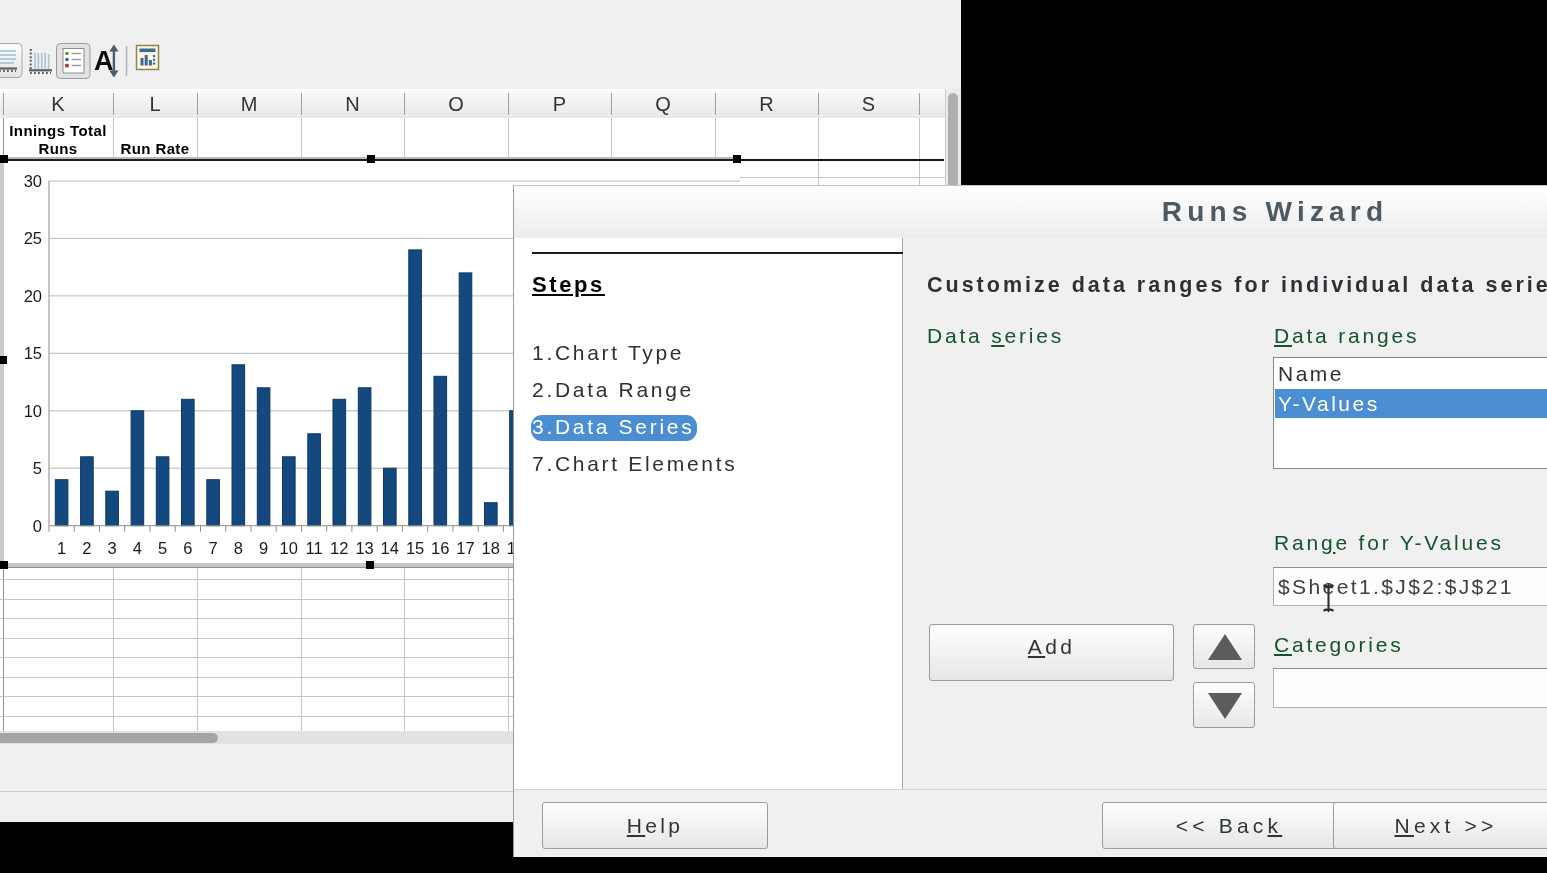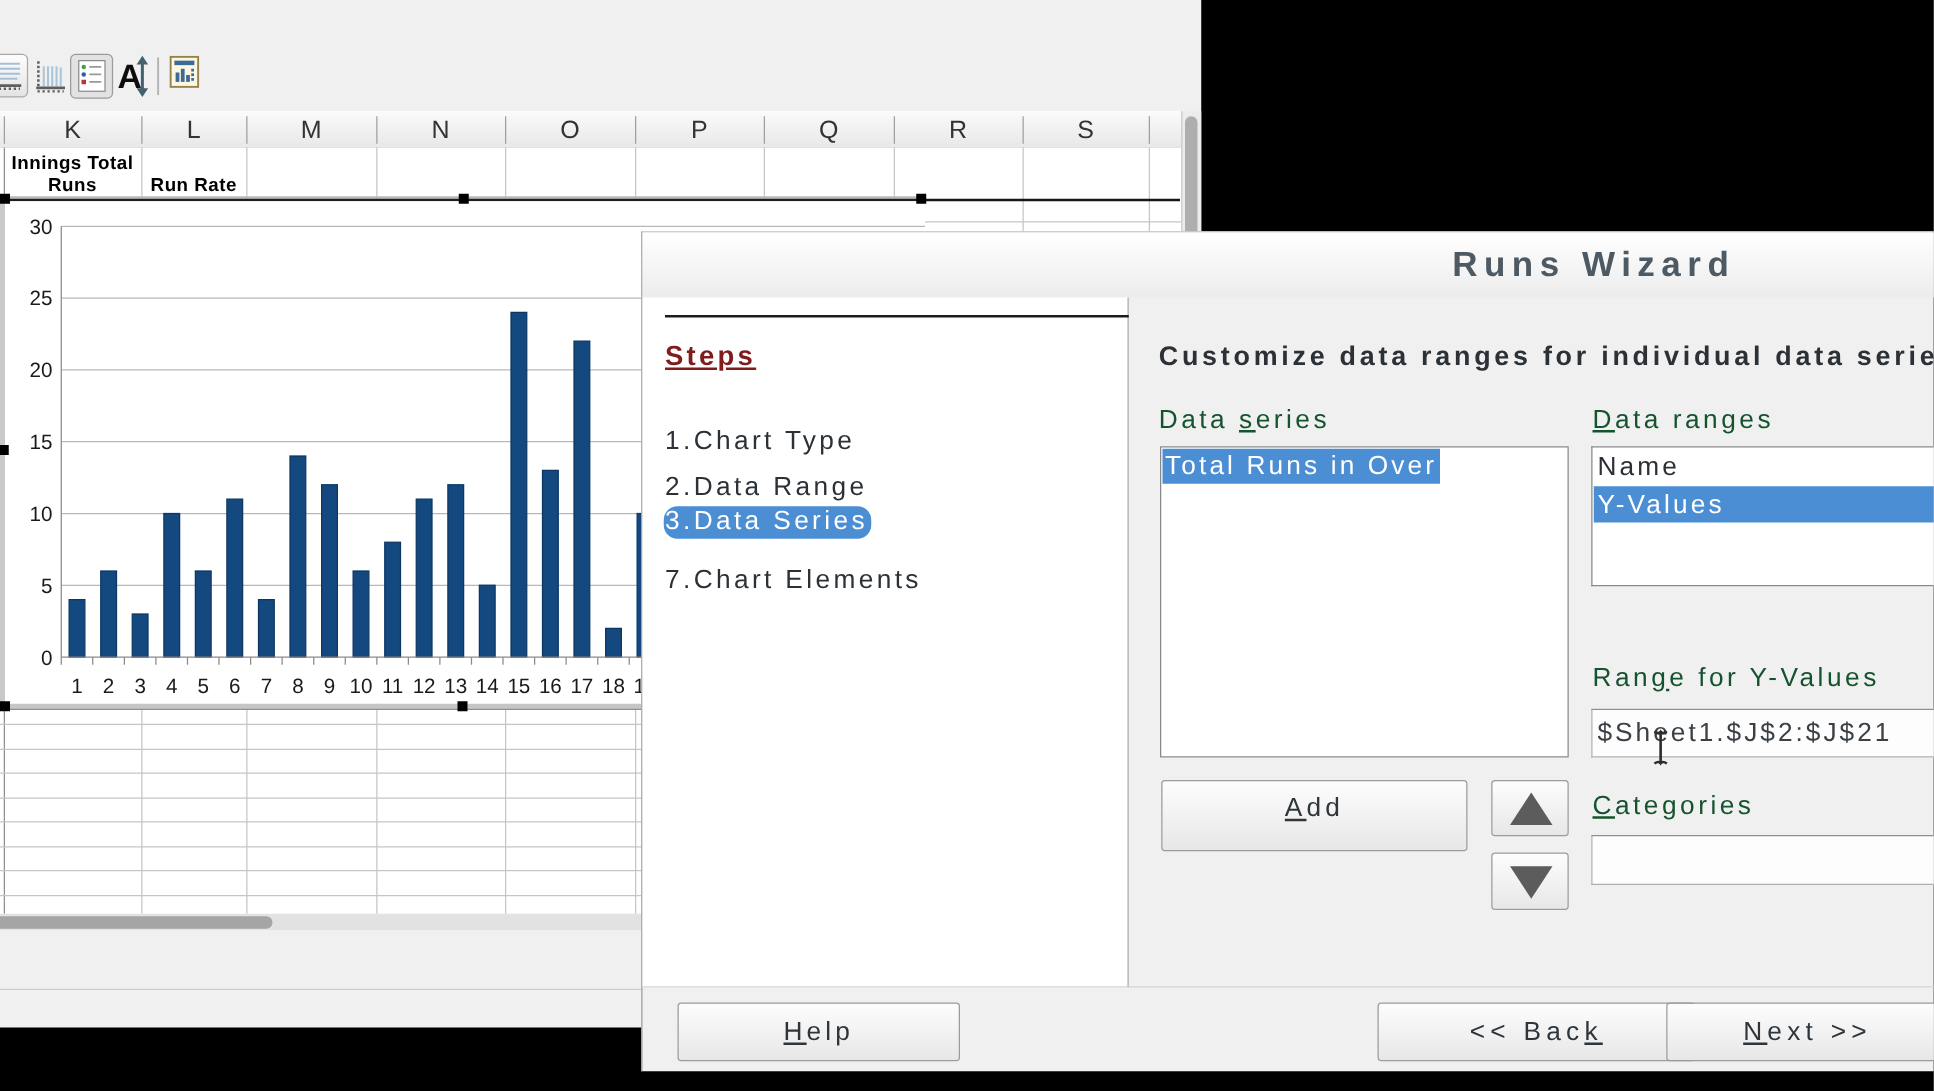--- a/index.html
+++ b/index.html
@@ -35,21 +35,21 @@
   #hsb{left:0;top:731px;width:513px;height:13px;background:#e2e2e2;}
   #hsbthumb{left:-6px;top:733px;width:224px;height:10px;background:#a5a5a5;border-radius:5px;}
   #statln{left:0;top:791px;width:513px;height:1px;background:#cdcdcd;}
   
   #dlg{left:513px;top:185px;width:1034px;height:672px;background:#f0f0f0;
        border-left:1px solid #9a9a9a;border-top:1px solid #c2c2c2;box-sizing:border-box;}
   #titlebar{left:0;top:0;width:1034px;height:52px;background:linear-gradient(#ffffff,#ececec);}
   #dtitle{left:761px;top:10px;transform:translateX(-50%);font-size:28px;font-weight:bold;color:#4d5a64;white-space:nowrap;letter-spacing:5.2px;}
   #steps{left:0;top:52px;width:388px;height:552px;background:#fff;border-right:1px solid #a8a8a8;box-sizing:content-box;}
   #stepline{left:18px;top:66px;width:371px;height:2px;background:#1c1c1c;}
-  #stepsTitle{left:18px;top:86px;font-size:22px;font-weight:bold;color:#7f1d1d;text-decoration:underline;letter-spacing:2.6px;}
+  #stepsTitle{left:18px;top:86px;font-size:22px;font-weight:bold;color:#000000;text-decoration:underline;letter-spacing:2.6px;}
   .stepitem{position:absolute;left:18px;font-size:21px;color:#2b3136;white-space:nowrap;letter-spacing:2.7px;}
   #step3{background:#4b8ed4;color:#fff;padding:0 3px 2px 1px;left:17px;}
   
   .dlabel{position:absolute;font-size:21px;color:#14532d;white-space:nowrap;letter-spacing:2.8px;}
   #heading{left:413px;top:87px;font-size:21.5px;font-weight:bold;color:#2b3136;white-space:nowrap;letter-spacing:3px;}
   .listbox{position:absolute;background:#fff;border:1px solid #888;box-sizing:border-box;}
   .btn{position:absolute;background:linear-gradient(#fdfdfd,#e7e7e7);border:1px solid #9c9c9c;
        border-radius:3px;box-sizing:border-box;text-align:center;font-size:21px;color:#2f363b;letter-spacing:3.3px;}
   u{text-decoration:underline;text-underline-offset:2px;}
   .input{position:absolute;background:#fdfdfd;border:1px solid #b0b0b0;border-top-color:#8f8f8f;box-sizing:border-box;}
@@ -269,30 +269,27 @@
 <div class="abs" id="statln"></div>
 
 <div class="abs" id="dlg">
   <div class="abs" id="titlebar"></div>
   <div class="abs" id="dtitle">Runs Wizard</div>
   <div class="abs" id="steps"></div>
   <div class="abs" id="stepline"></div>
   <div class="abs" id="stepsTitle">Steps</div>
   <div class="abs stepitem" style="top:155px;">1.Chart Type</div>
   <div class="abs stepitem" style="top:192px;">2.Data Range</div>
-  <div class="abs stepitem" id="step3" style="top:219px;border-radius:11px;">3.Data Series</div>
+  <div class="abs stepitem" id="step3" style="top:229px;border-radius:11px;">3.Data Series</div>
   <div class="abs stepitem" style="top:266px;">7.Chart Elements</div>
 
   <div class="abs" id="heading">Customize data ranges for individual data series</div>
   <div class="abs dlabel" style="left:413px;top:138px;">Data <u>s</u>eries</div>
   <div class="abs dlabel" style="left:760px;top:138px;"><u>D</u>ata ranges</div>
 
-  <div class="abs listbox" style="left:414px;top:171px;width:327px;height:249px;">
-    <div style="position:absolute;left:1px;top:1px;background:#4b8ed4;color:#fff;font-size:21px;height:28px;line-height:28px;padding:0 2px;letter-spacing:2.5px;">Total Runs in Over</div>
-  </div>
   <div class="abs listbox" style="left:759px;top:171px;width:275px;height:112px;border-right:none;">
     <div style="position:absolute;left:1px;top:1px;right:0;height:30px;line-height:30px;font-size:21px;color:#2b3136;padding-left:3px;letter-spacing:2.5px;">Name</div>
     <div style="position:absolute;left:1px;top:31px;right:0;height:29px;line-height:29px;font-size:21px;background:#4b8ed4;color:#fff;padding-left:3px;letter-spacing:2.5px;">Y-Values</div>
   </div>
 
   <div class="abs dlabel" style="left:760px;top:345px;">Ran<u>g</u>e for Y-Values</div>
   <div class="abs input" style="left:759px;top:381px;width:275px;height:39px;border-right:none;">
     <div style="position:absolute;left:4px;top:0;height:37px;line-height:37px;font-size:21px;color:#3a4045;letter-spacing:2.4px;">$Sheet1.$J$2:$J$21</div>
   </div>
 

